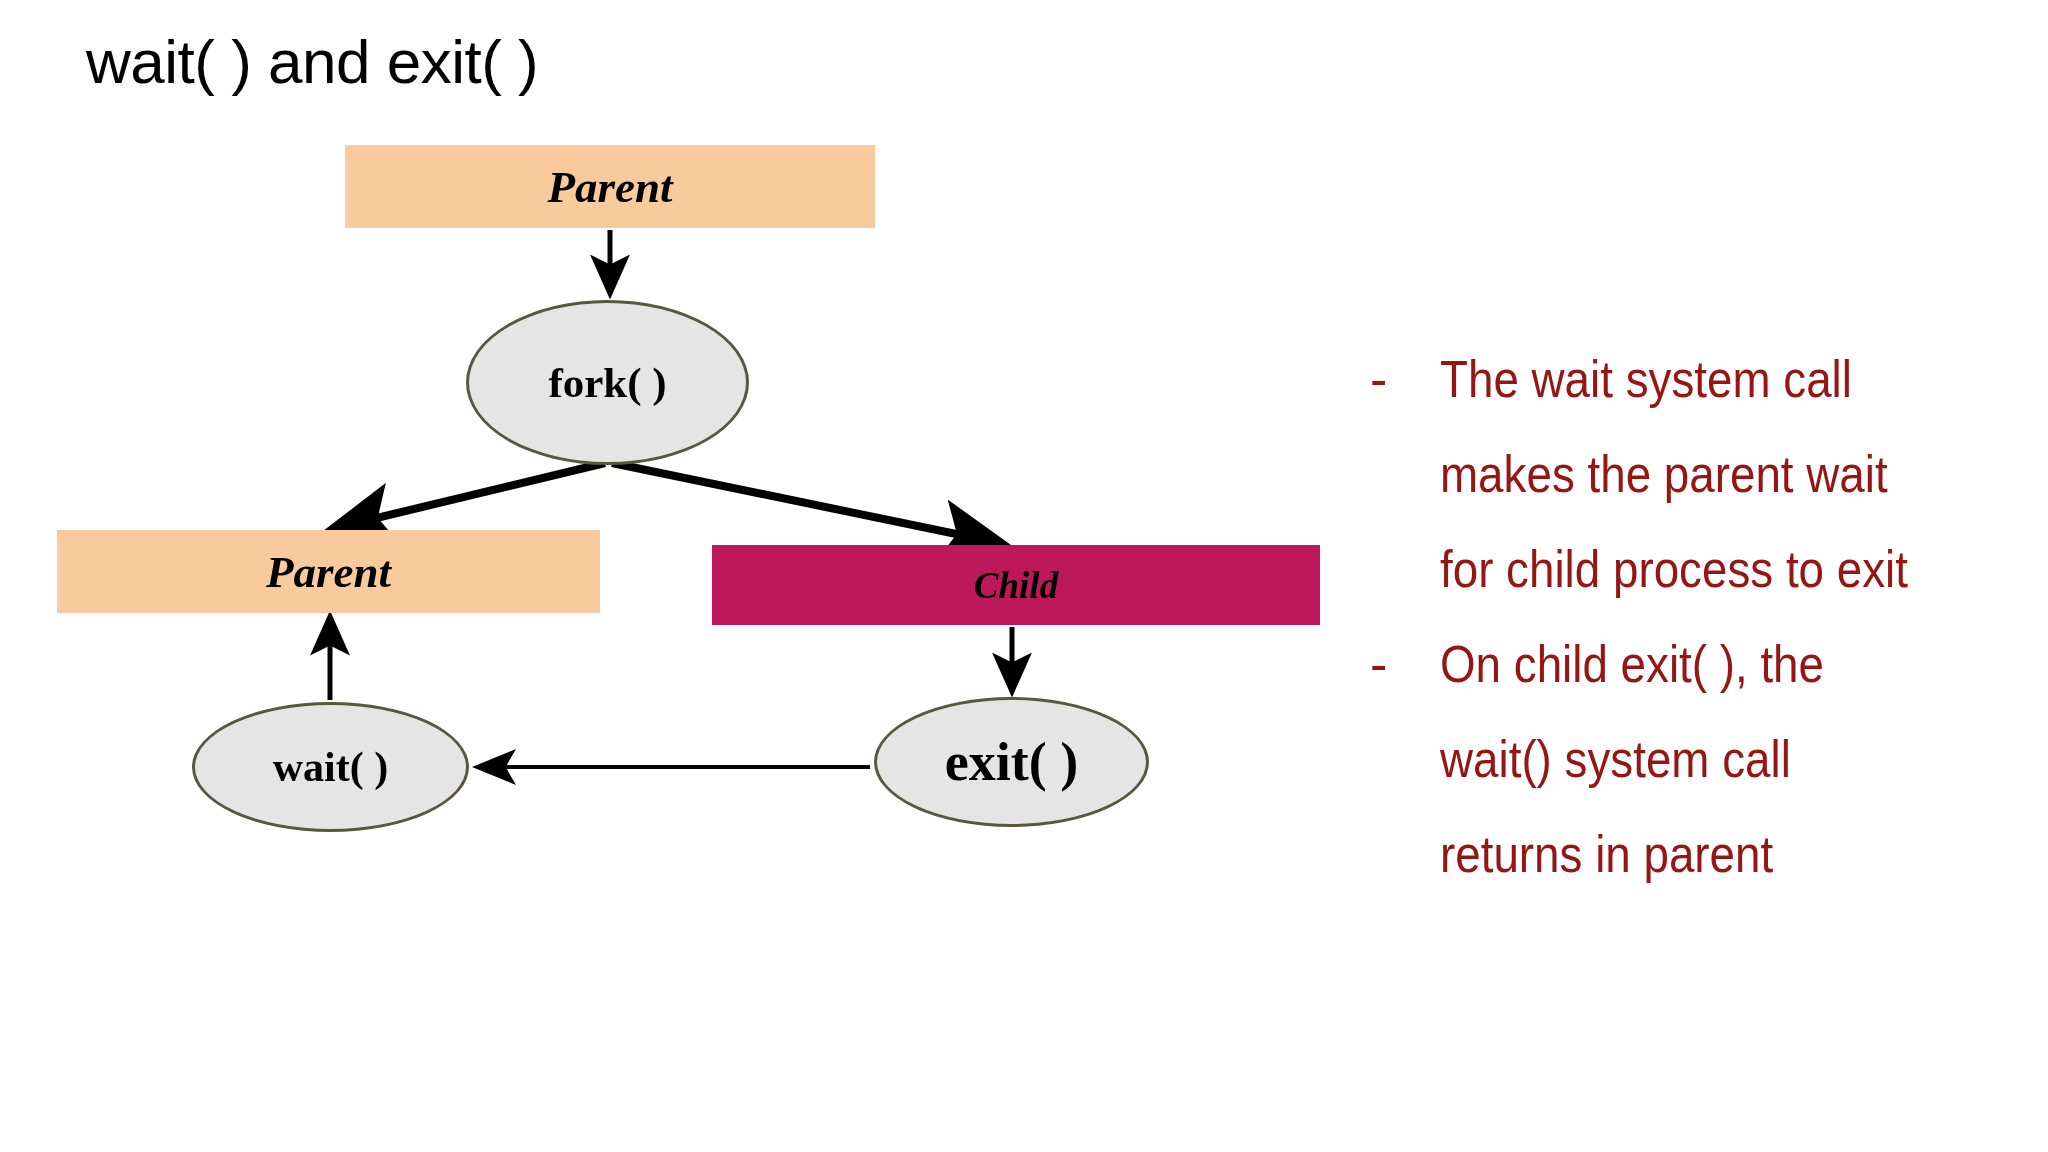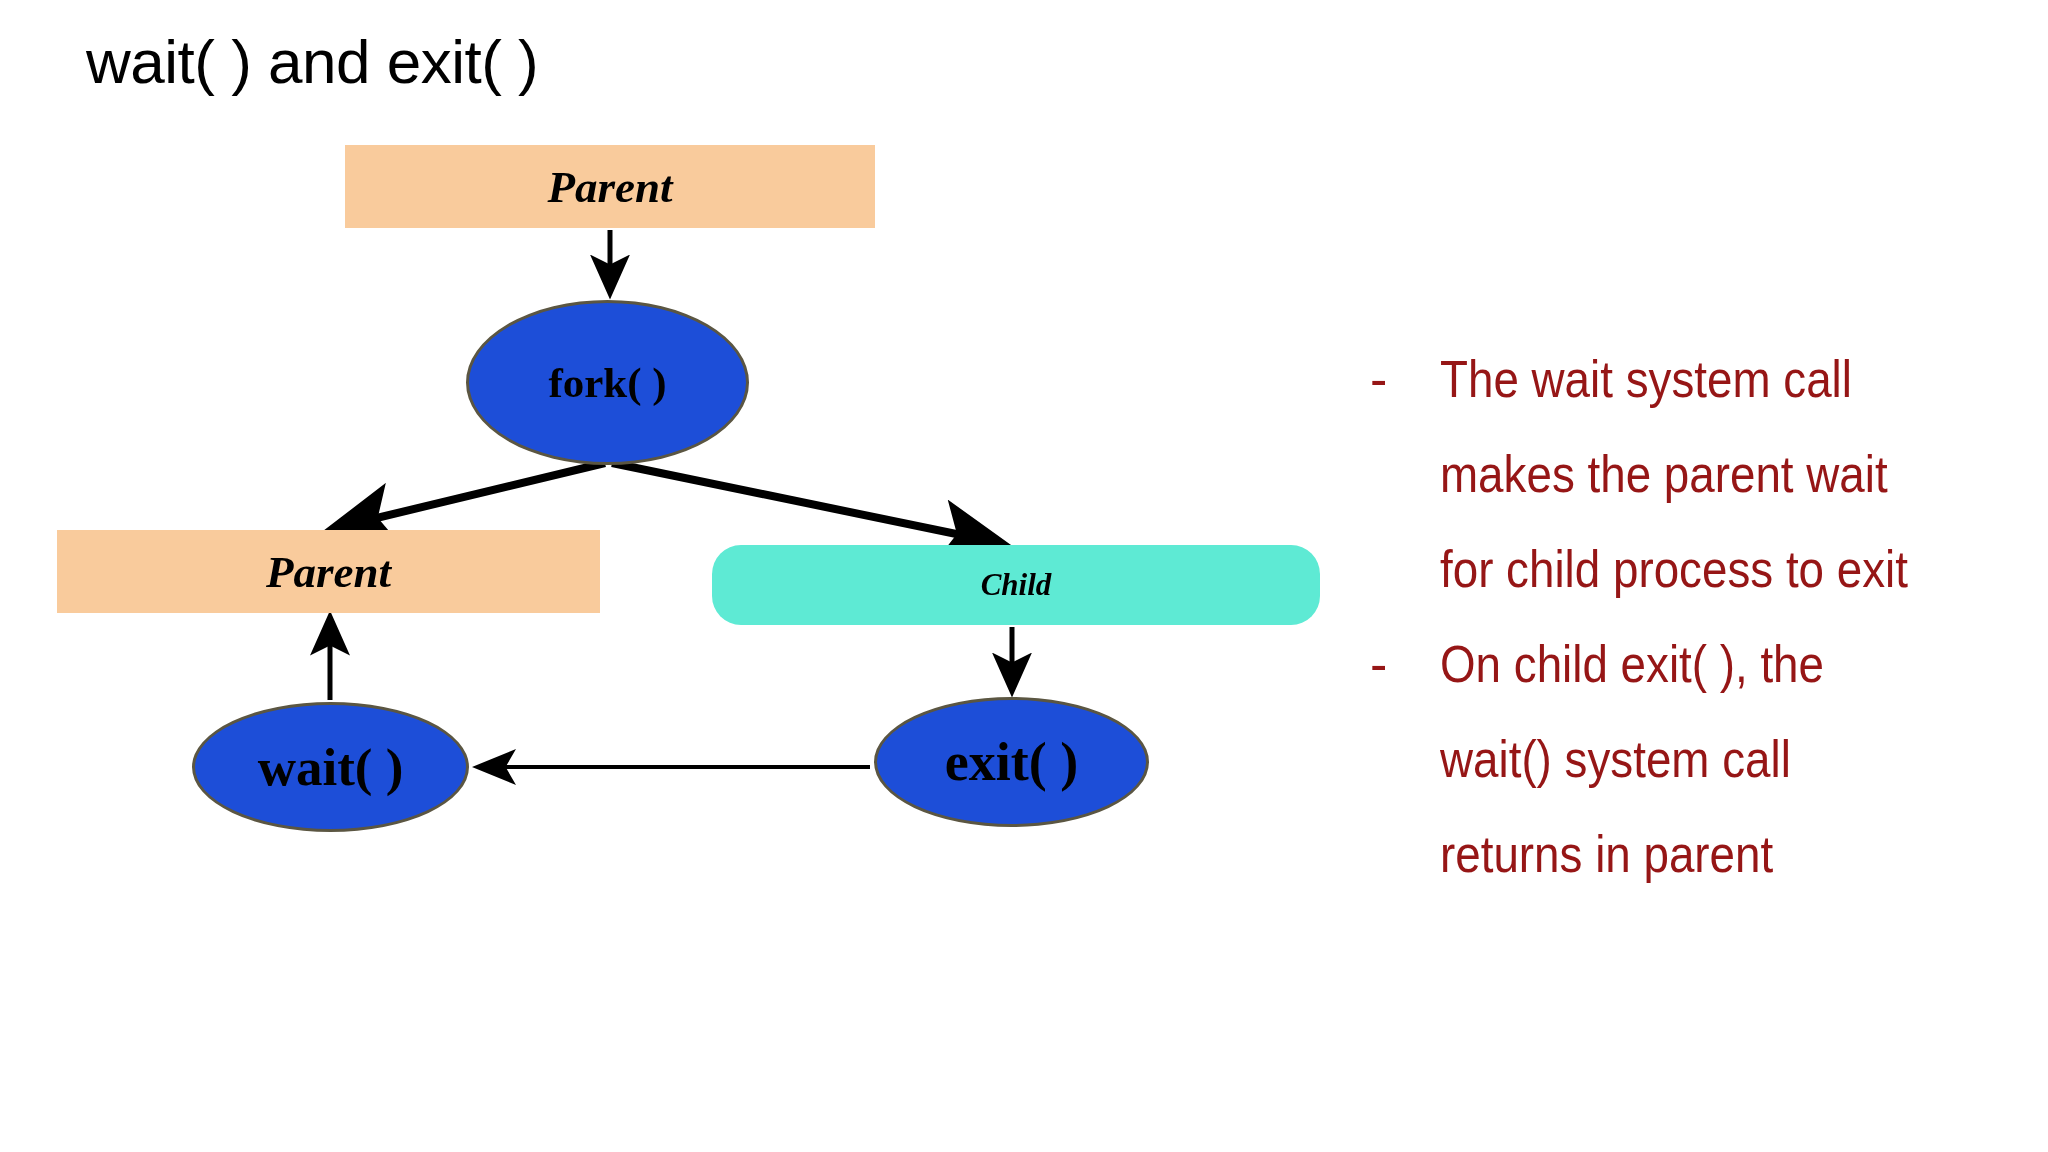--- a/index.html
+++ b/index.html
@@ -77,31 +77,30 @@
     width: 543px;
     height: 83px;
     background: #f9cb9c;
     font-size: 45px;
   }
   .box-child {
     left: 712px;
     top: 545px;
     width: 608px;
     height: 80px;
-    background: #5eead4;
-    font-size: 31px;
-    border-radius: 29px;
+    background: #be185d;
+    font-size: 37px;
   }
 
   .node-ellipse {
     position: absolute;
     display: flex;
     align-items: center;
     justify-content: center;
-    background: #1d4ed8;
+    background: #e5e5e5;
     border: 3px solid #5b5642;
     border-radius: 50%;
     font-family: "Liberation Serif", serif;
     font-weight: bold;
     font-style: normal;
     color: #000000;
     box-sizing: border-box;
   }
 
   .ell-fork {
@@ -109,21 +108,21 @@
     top: 300px;
     width: 283px;
     height: 165px;
     font-size: 43px;
   }
   .ell-wait {
     left: 192px;
     top: 702px;
     width: 277px;
     height: 130px;
-    font-size: 53px;
+    font-size: 42px;
   }
   .ell-exit {
     left: 874px;
     top: 697px;
     width: 275px;
     height: 130px;
     font-size: 54px;
   }
 
   

